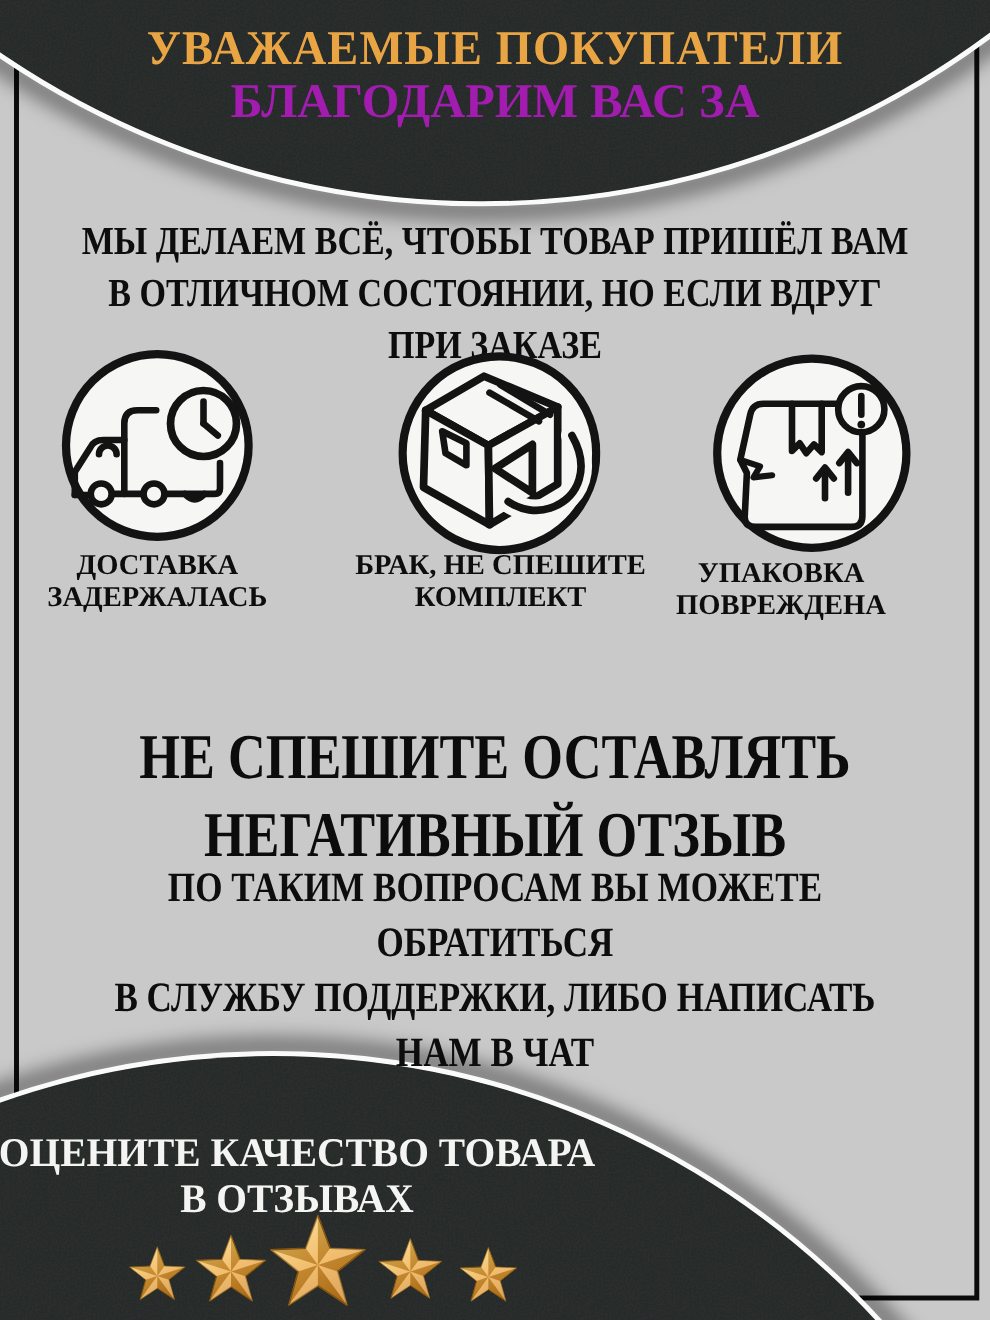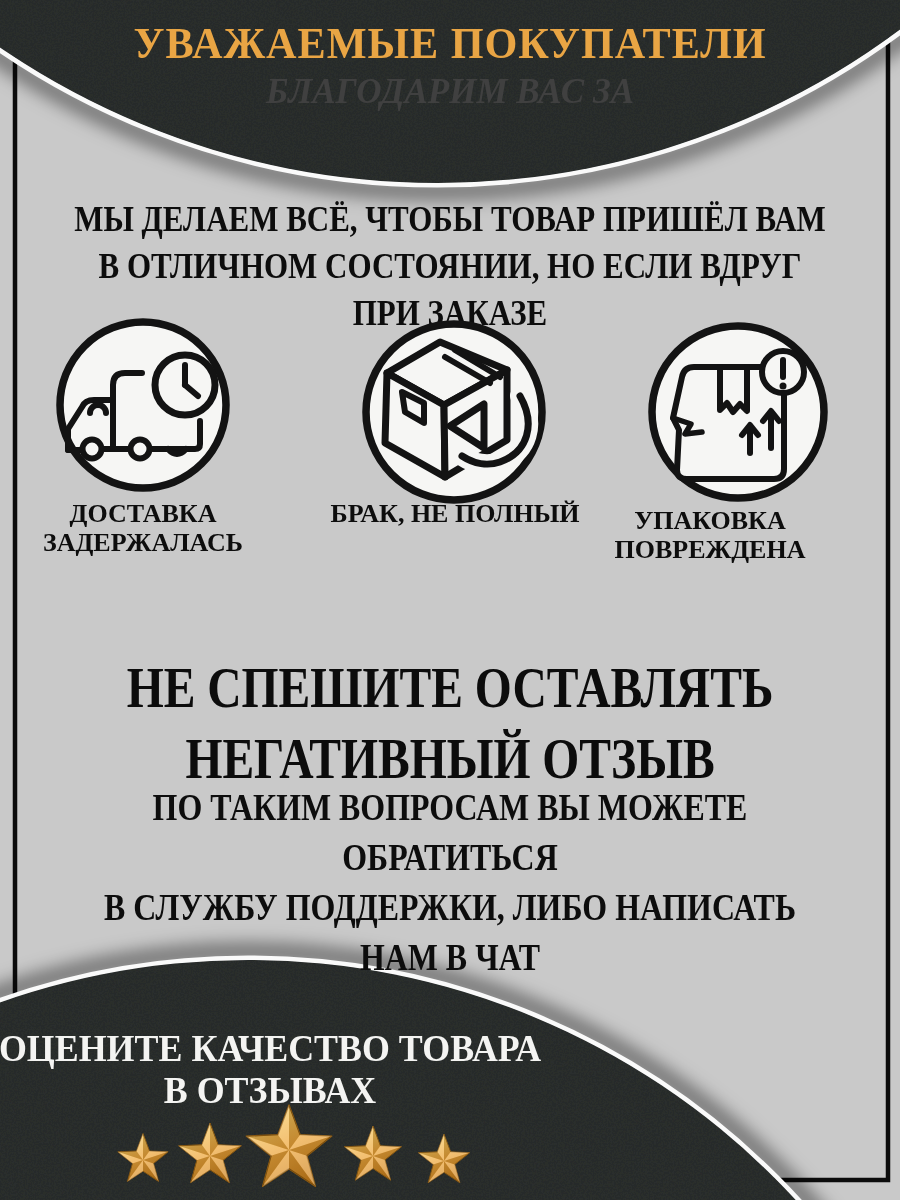--- a/index.html
+++ b/index.html
@@ -9,21 +9,21 @@
     font-family:"Liberation Serif","DejaVu Serif",serif;
   }
   svg.bg{position:absolute;left:0;top:0;}
   .icon{position:absolute;}
   .t{
     position:absolute; left:0; width:900px; text-align:center;
     font-weight:700; color:#0d0d0d; letter-spacing:0;
     font-family:"Liberation Serif","DejaVu Serif",serif;
   }
   .title{top:20px; font-size:44px; line-height:48px; color:#E9A544; transform:scaleX(0.96); letter-spacing:1px;}
-  .subtitle{top:72px; font-size:35px; line-height:39px; color:#404040;font-style:italic;}
+  .subtitle{top:72px; font-size:44px; line-height:39px; color:#a21caf;}
   .intro{top:196px; font-size:36px; line-height:47px; transform:scaleX(0.86);}
   .iconlabel{position:absolute; width:300px; text-align:center; font-weight:700;
     font-size:26px; line-height:29px; color:#0d0d0d;}
   .lab1{left:-7px; top:499px;}
   .lab2{left:305px; top:499px;}
   .lab3{left:560px; top:506px;}
   .headline{top:652px; font-size:58px; line-height:71px; transform:scaleX(0.82); color:#0c0c0c;}
   .support{top:782px; font-size:38px; line-height:50px; transform:scaleX(0.84);}
   .footer-text{
     position:absolute; left:-10px; top:1028px; width:560px; text-align:center;
@@ -157,21 +157,22 @@
       <path d="M 137 40 V 57"></path>
     </g>
     <circle cx="137" cy="66" r="3.5" fill="#131313"></circle>
   </svg>
 
   <div class="iconlabel lab1">
     <div>ДОСТАВКА</div>
     <div>ЗАДЕРЖАЛАСЬ</div>
   </div>
   <div class="iconlabel lab2">
-    <div>БРАК, НЕ ПОЛНЫЙ</div>
+    <div>БРАК, НЕ СПЕШИТЕ</div>
+    <div>КОМПЛЕКТ</div>
   </div>
   <div class="iconlabel lab3">
     <div>УПАКОВКА</div>
     <div>ПОВРЕЖДЕНА</div>
   </div>
 
   <div class="t headline">
     <div>НЕ СПЕШИТЕ ОСТАВЛЯТЬ</div>
     <div>НЕГАТИВНЫЙ ОТЗЫВ</div>
   </div>

